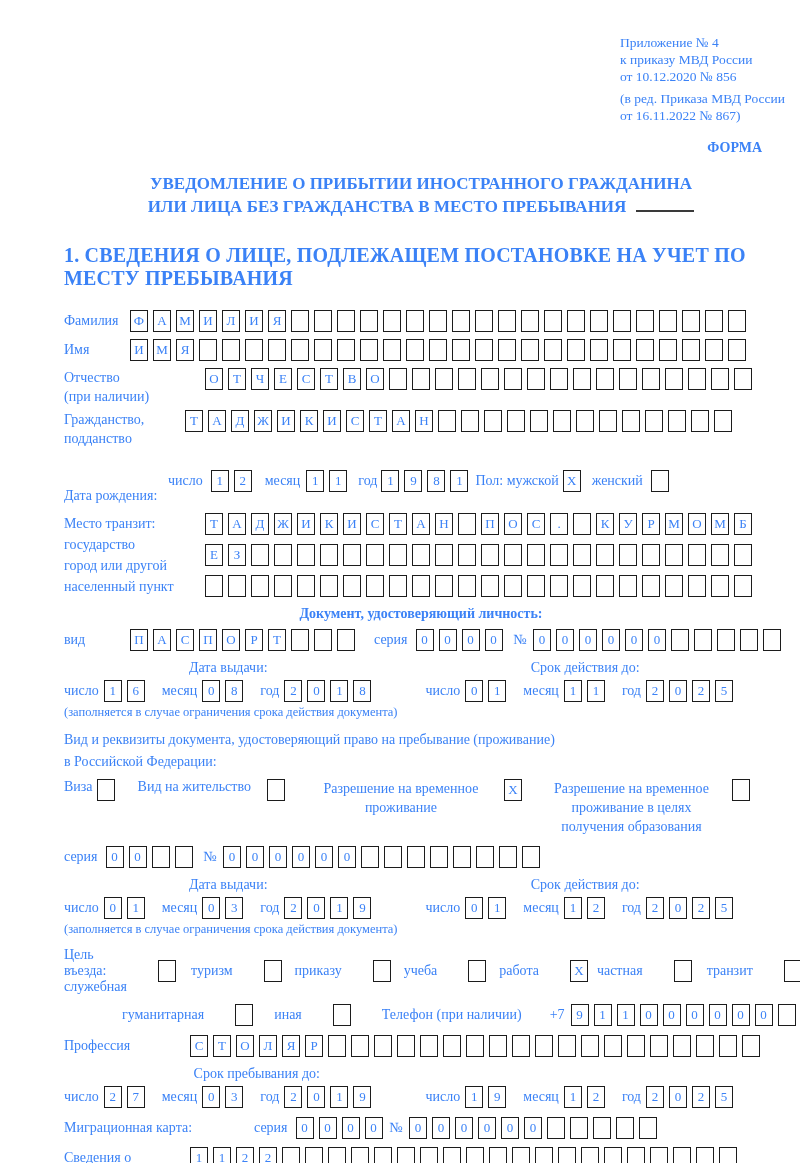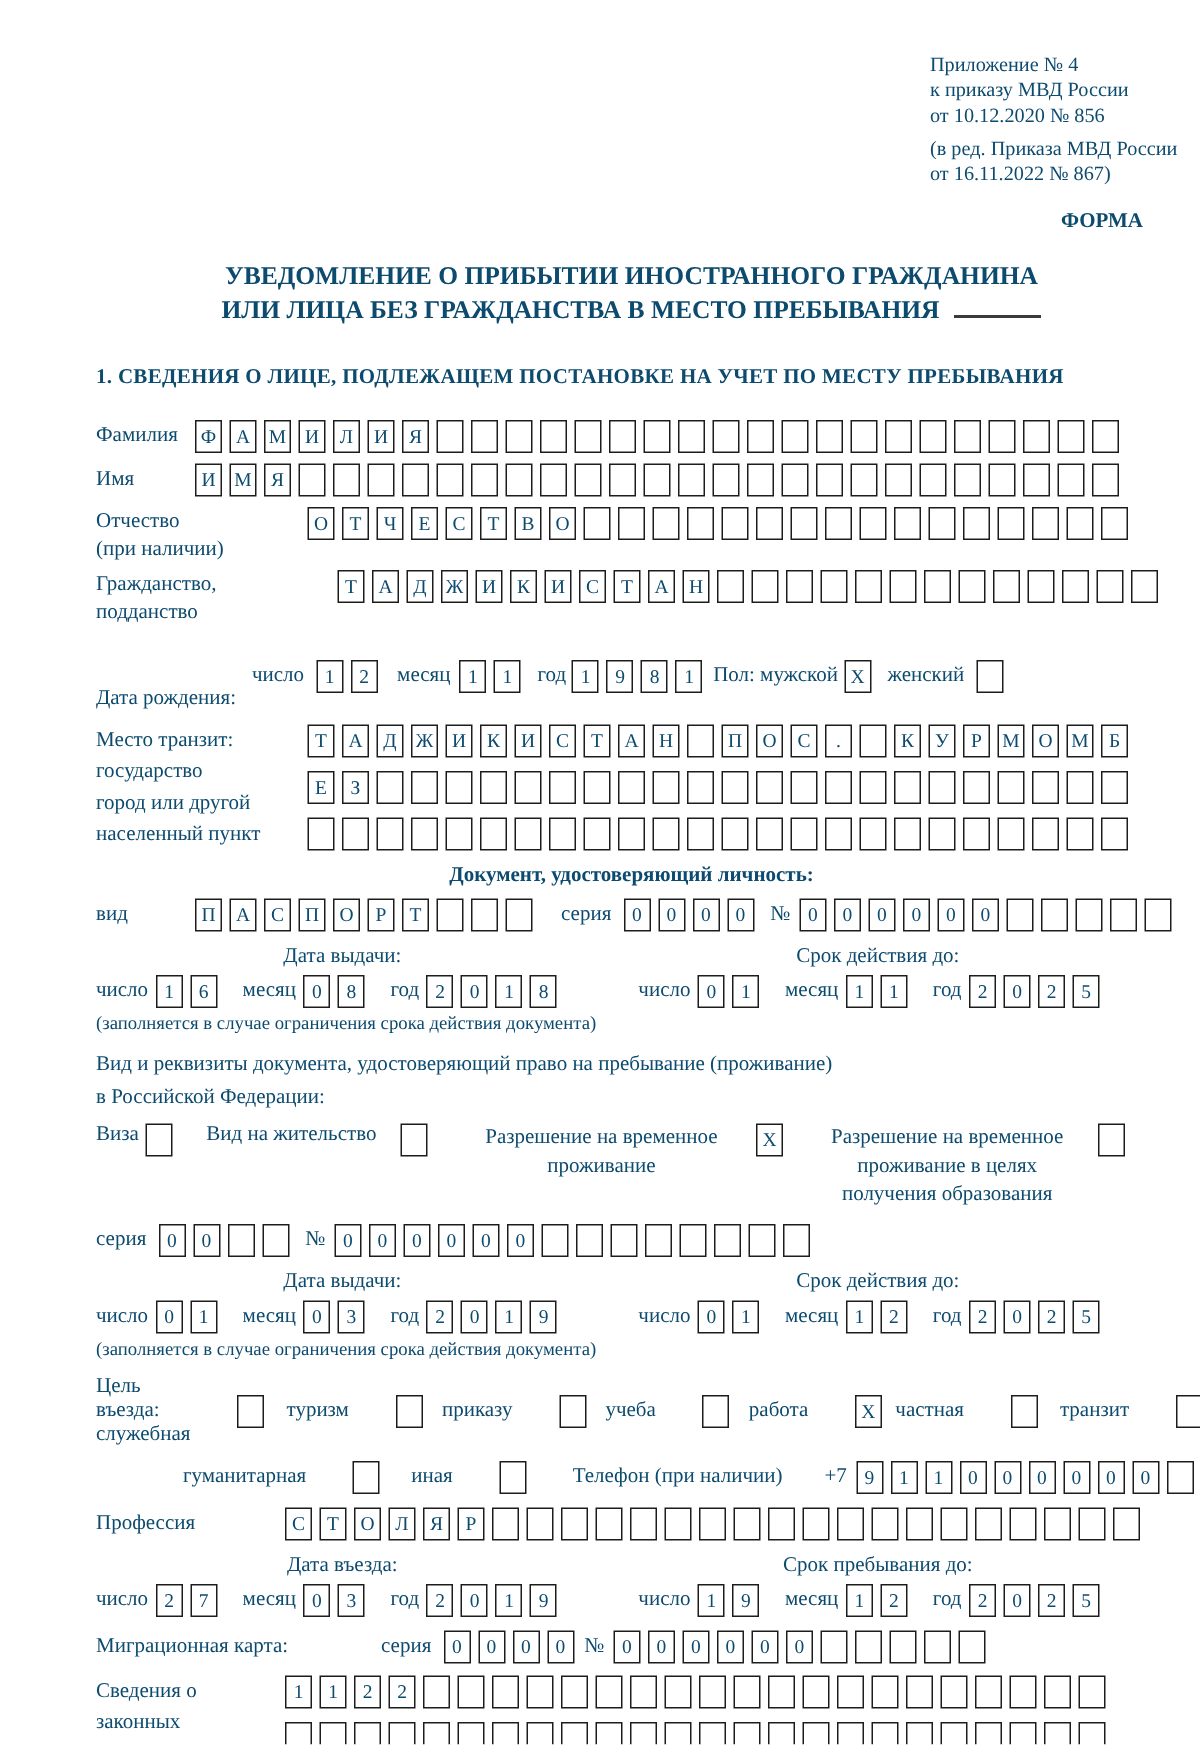--- a/index.html
+++ b/index.html
@@ -1,27 +1,27 @@
 <!DOCTYPE html>
 <html><head>
 <meta charset="utf-8">
 <style>
   html,body{margin:0;padding:0;background:#fff;}
   .page{
     position:relative;width:800px;height:1163px;box-sizing:border-box;
-    background:#fff;color:#0c4a6e;
+    background:#fff;color:#3b82f6;
     font-family:"Liberation Serif","DejaVu Serif",serif;
     font-size:14px;padding:34px 22px 8px 64px;overflow:hidden;
   }
   .appendix{margin-left:556px;width:200px;font-size:13.5px;line-height:17px;}
   .appendix .amend{margin-top:5px;}
   .form-label{text-align:right;padding-right:16px;font-weight:bold;margin-top:16px;font-size:14px;}
   .title{text-align:center;font-weight:bold;font-size:17px;line-height:23px;margin-top:16px;}
   .blank-line{display:inline-block;width:58px;border-bottom:2px solid #3a3a3a;height:13px;margin-left:10px;}
-  .section-heading{font-weight:bold;font-size:14px;margin-top:26px;letter-spacing:.2px;}
+  .section-heading{font-weight:bold;font-size:20px;margin-top:26px;letter-spacing:.2px;}
   .row{display:flex;align-items:center;margin-top:7px;}
   .row-top{display:flex;align-items:flex-start;margin-top:7px;}
   .lbl{flex:none;}
   .lblcol{flex:none;line-height:19px;}
   .cells{white-space:nowrap;flex:none;}
   .cell{
     display:inline-block;width:16px;height:20px;line-height:20px;
     border:1.6px solid #1c1c1c;margin-right:5px;text-align:center;
     font-size:13px;vertical-align:middle;background:#fff;
   }
@@ -74,21 +74,21 @@
   </div>
 
   <div class="row-top">
     <span class="lblcol" style="width:141px;">
       <div>Отчество</div>
       <div>(при наличии)</div>
     </span>
     <span class="cells"><span class="cell">О</span><span class="cell">Т</span><span class="cell">Ч</span><span class="cell">Е</span><span class="cell">С</span><span class="cell">Т</span><span class="cell">В</span><span class="cell">О</span><span class="cell"></span><span class="cell"></span><span class="cell"></span><span class="cell"></span><span class="cell"></span><span class="cell"></span><span class="cell"></span><span class="cell"></span><span class="cell"></span><span class="cell"></span><span class="cell"></span><span class="cell"></span><span class="cell"></span><span class="cell"></span><span class="cell"></span><span class="cell"></span></span>
   </div>
 
-  <div class="row-top" style="margin-top:4px;gap:40px;">
+  <div class="row-top" style="margin-top:4px;">
     <span class="lblcol" style="width:121px;">
       <div>Гражданство,</div>
       <div>подданство</div>
     </span>
     <span class="cells"><span class="cell">Т</span><span class="cell">А</span><span class="cell">Д</span><span class="cell">Ж</span><span class="cell">И</span><span class="cell">К</span><span class="cell">И</span><span class="cell">С</span><span class="cell">Т</span><span class="cell">А</span><span class="cell">Н</span><span class="cell"></span><span class="cell"></span><span class="cell"></span><span class="cell"></span><span class="cell"></span><span class="cell"></span><span class="cell"></span><span class="cell"></span><span class="cell"></span><span class="cell"></span><span class="cell"></span><span class="cell"></span><span class="cell"></span></span>
   </div>
 
   <div class="row" style="margin-top:9px;">
     <span class="lbl" style="width:104px;margin-top:31px;">Дата рождения:</span>
     <span class="lbl" style="margin-right:8px;">число</span>
@@ -248,21 +248,20 @@
     <span class="lbl" style="margin-left:28px;margin-right:6px;">+7</span>
     <span class="cells"><span class="cell">9</span><span class="cell">1</span><span class="cell">1</span><span class="cell">0</span><span class="cell">0</span><span class="cell">0</span><span class="cell">0</span><span class="cell">0</span><span class="cell">0</span><span class="cell"></span></span>
   </div>
 
   <div class="row" style="margin-top:9px;">
     <span class="lbl" style="width:126px;">Профессия</span>
     <span class="cells"><span class="cell">С</span><span class="cell">Т</span><span class="cell">О</span><span class="cell">Л</span><span class="cell">Я</span><span class="cell">Р</span><span class="cell"></span><span class="cell"></span><span class="cell"></span><span class="cell"></span><span class="cell"></span><span class="cell"></span><span class="cell"></span><span class="cell"></span><span class="cell"></span><span class="cell"></span><span class="cell"></span><span class="cell"></span><span class="cell"></span><span class="cell"></span><span class="cell"></span><span class="cell"></span><span class="cell"></span><span class="cell"></span><span class="cell"></span></span>
   </div>
 
   <div class="dates-head">
-    <span class="left">Дата въезда:</span>
     <span class="right">Срок пребывания до:</span>
   </div>
   <div class="dates-row">
     <span class="dgroup">
       <span class="dl">число</span>
         <span class="cells"><span class="cell">2</span><span class="cell">7</span></span>
       <span class="dl sp">месяц</span>
         <span class="cells"><span class="cell">0</span><span class="cell">3</span></span>
       <span class="dl sp">год</span>
         <span class="cells"><span class="cell">2</span><span class="cell">0</span><span class="cell">1</span><span class="cell">9</span></span>

